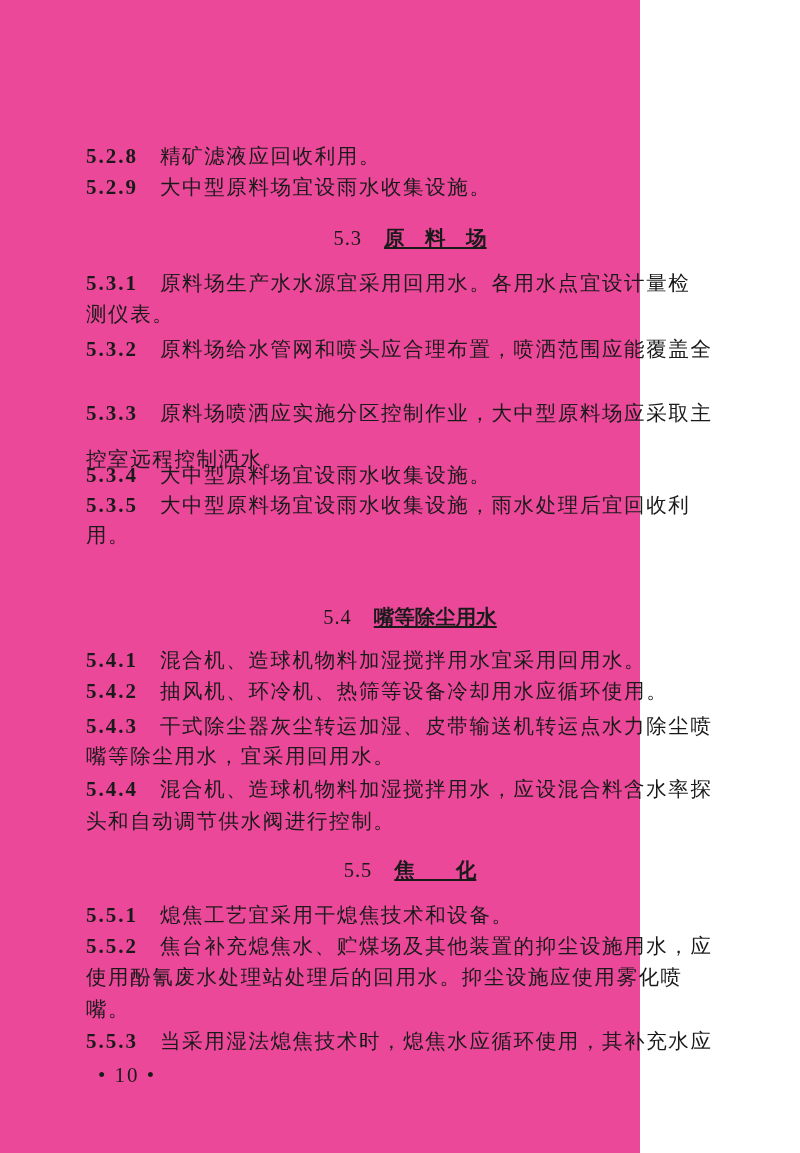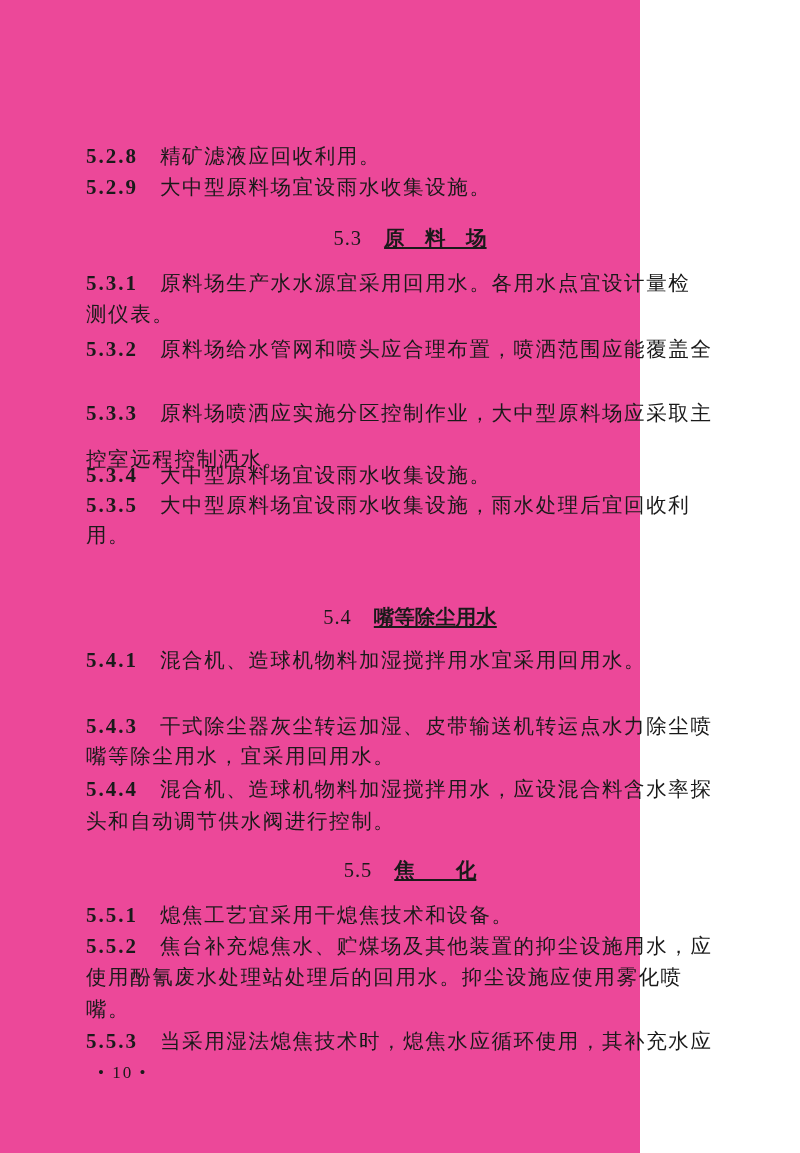--- a/index.html
+++ b/index.html
@@ -8,21 +8,21 @@
   .page { position: absolute; left: 0; top: 0; width: 640px; height: 1153px; background: #ec4899; }
   .line { position: absolute; left: 86px; width: 600px; height: 31px; line-height: 31px;
           font-size: 20.5px; white-space: nowrap; letter-spacing: 1.6px; }
   .num { font-family: "Liberation Serif", "DejaVu Serif", serif; font-weight: bold;
          font-size: 21px; letter-spacing: 2px; display: inline-block; min-width: 74px; margin-right: 0px; }
   .txt { display: inline; }
   .heading { position: absolute; left: 0; width: 800px; text-align: center;
              height: 32px; line-height: 32px; font-size: 20.5px; font-weight: bold; }
   .heading .hnum { font-family: "Liberation Serif", serif; font-weight: normal; margin-right: 22px; letter-spacing: 1px; }
   .heading .htitle { font-weight: bold; text-decoration: underline; }
-  .pageno { position: absolute; left: 98px; top: 1063px; font-size: 17px;
+  .pageno { position: absolute; left: 98px; top: 1063px; font-size: 21px;
             font-family: "Liberation Serif", serif; letter-spacing: 2px; }
 </style>
 </head>
 <body>
 
 <div class="page">
 
   <div class="line" style="top:141px">
     <span class="num">5.2.8</span><span class="txt">精矿滤液应回收利用。</span>
   </div>
@@ -66,20 +66,23 @@
 
 
   <div class="heading" style="top:601px; left:10px">
     <span class="hnum">5.4</span><span class="htitle">嘴等除尘用水</span>
   </div>
 
   <div class="line" style="top:645px">
     <span class="num">5.4.1</span><span class="txt">混合机、造球机物料加湿搅拌用水宜采用回用水。</span>
   </div>
 
+  <div class="line" style="top:676px">
+    <span class="num">5.4.2</span><span class="txt">抽风机、环冷机、热筛等设备冷却用水应循环使用。</span>
+  </div>
 
   <div class="line" style="top:711px">
     <span class="num">5.4.3</span><span class="txt">干式除尘器灰尘转运加湿、皮带输送机转运点水力除尘喷</span>
   </div>
   <div class="line" style="top:741px">
     <span class="txt">嘴等除尘用水，宜采用回用水。</span>
   </div>
 
   <div class="line" style="top:774px">
     <span class="num">5.4.4</span><span class="txt">混合机、造球机物料加湿搅拌用水，应设混合料含水率探</span>

